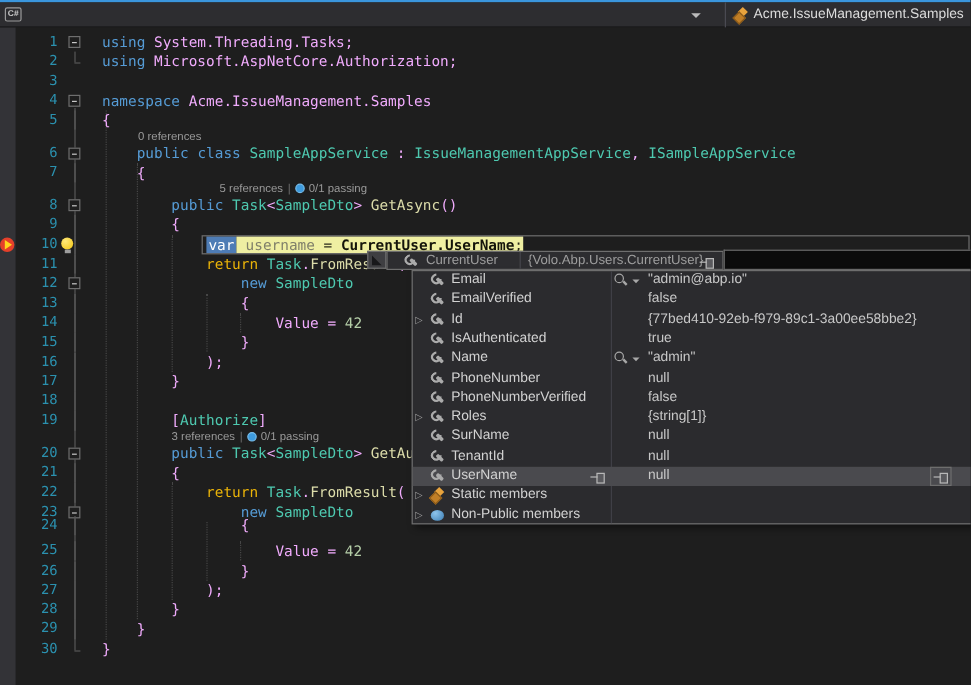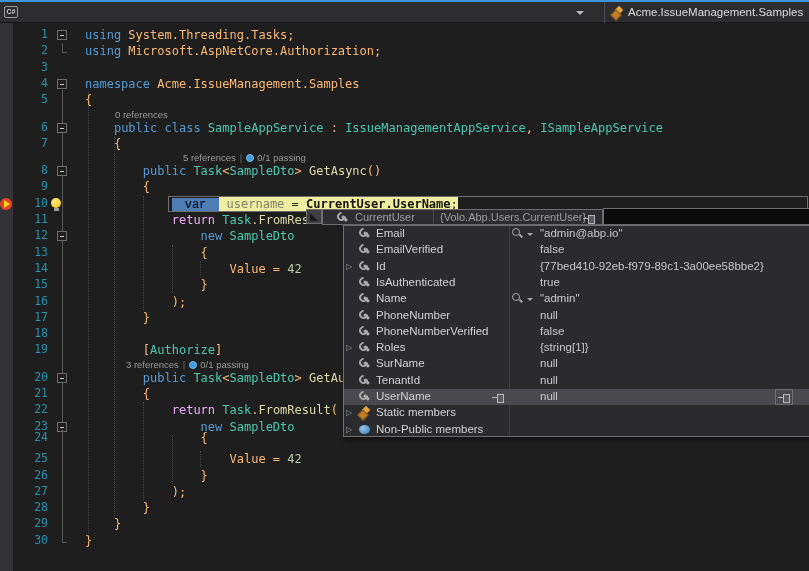--- a/index.html
+++ b/index.html
@@ -32,40 +32,40 @@
 
   
   .editor { position:absolute; left:0; top:23px; width:809px; height:548px; background:#1E1E1E; }
   .gutter-strip { position:absolute; left:0; top:0; width:13px; height:548px; background:#333337; }
 
   .row { position:absolute; left:0; right:0; }
   .lnum { position:absolute; left:13px; top:0; width:35px; text-align:right;
           font-family:"DejaVu Sans Mono", monospace; font-size:11.5px; color:#2B91AF; }
   .codetext { position:absolute; left:85px; top:0; white-space:pre;
           font-family:"DejaVu Sans Mono", monospace; font-size:12px; line-height:16.3px; }
-  .kw{color:#569CD6} .ctrl{color:#f0abfc} .typ{color:#4EC9B0}
-  .meth{color:#DCDCAA} .pl{color:#fdba74} .num{color:#B5CEA8}
+  .kw{color:#569CD6} .ctrl{color:#eab308} .typ{color:#4EC9B0}
+  .meth{color:#DCDCAA} .pl{color:#f0abfc} .num{color:#B5CEA8}
 
   .lens { position:absolute; top:0; font-size:9.5px; color:#9A9A9A; white-space:nowrap; }
   .lens .sep { color:#6E6E6E; padding:0 4px; }
   .testicon { display:inline-block; width:8px; height:8px; border-radius:50%;
           background:#3E9BDE; margin:0 3px -1px 0; border:1px solid #77BCEA; }
 
   .foldbox { position:absolute; left:57px; top:3px; width:10px; height:10px;
           border:1px solid #6E6E6E; background:#1E1E1E; }
   .foldbox:after { content:""; position:absolute; left:2px; top:4px; width:4px; height:1px; background:#C8C8C8; }
   .fvline { position:absolute; left:62px; width:1px; background:#585858; }
   .fcorner { position:absolute; left:62px; width:5px; height:1px; background:#585858; }
 
   .guide { position:absolute; width:0; border-left:1px dotted #464646; }
 
   
   .cur-stmt-box { position:absolute; left:168px; right:1px; top:0; bottom:0;
           border:1px solid #6E6E6E; }
-  .var-sel { background:#4E7CB5; color:#000000; padding:0 13px;font-family:Liberation Mono, monospace; }
+  .var-sel { background:#4E7CB5; color:#ffffff; padding:0 2px; }
   .dbg-hl { background:#EFEFA2; color:#2B2B1A;margin-top:12px; }
   .dbg-hl .u { color:#80806A; }
   .dbg-hl .bexpr { color:#14140A; font-weight:bold; }
 
   .bpcur { position:absolute; left:0px; top:2px; width:12px; height:12px; border-radius:50%;
           background:#E5402A; }
   .bpcur:after { content:""; position:absolute; left:4px; top:2px; width:0; height:0;
           border-left:6px solid #FFD51C; border-top:4px solid transparent; border-bottom:4px solid transparent; }
   .bulb { position:absolute; left:51px; top:2px; width:10px; height:10px; border-radius:50%;
           background:radial-gradient(circle at 35% 30%, #FFE97A, #F2C40F); }
@@ -264,21 +264,21 @@
           <span class="lnum">18</span>
           <div class="fvline" style="top: 0px; bottom: 0px;"></div>
           <span class="codetext"></span>
         </div>
         <div class="row" style="top: 319.4px; height: 16.3px;">
           <span class="lnum">19</span>
           <div class="fvline" style="top: 0px; bottom: 0px;"></div>
           <span class="codetext"><span class="pl">        [</span><span class="typ">Authorize</span><span class="pl">]</span></span>
         </div>
         <div class="row" style="top: 335.7px; height: 11px;">
-          <span class="lens" style="left: 126px;"><span>3 references</span><span class="sep">|</span><span class="testicon"></span><span>0/1 passing</span></span>
+          <span class="lens" style="left: 143px;"><span>3 references</span><span class="sep">|</span><span class="testicon"></span><span>0/1 passing</span></span>
         </div>
         <div class="row" style="top: 346.7px; height: 16.3px;">
           <span class="lnum">20</span>
           <div class="foldbox"></div>
           <span class="codetext"><span class="pl">        </span><span class="kw">public</span><span class="pl"> </span><span class="typ">Task</span><span class="pl">&lt;</span><span class="typ">SampleDto</span><span class="pl">&gt; </span><span class="meth">GetAuthorizedAsync</span><span class="pl">()</span></span>
         </div>
         <div class="row" style="top: 363px; height: 16.3px;">
           <span class="lnum">21</span>
           <div class="fvline" style="top: 0px; bottom: 0px;"></div>
           <span class="codetext"><span class="pl">        {</span></span>

